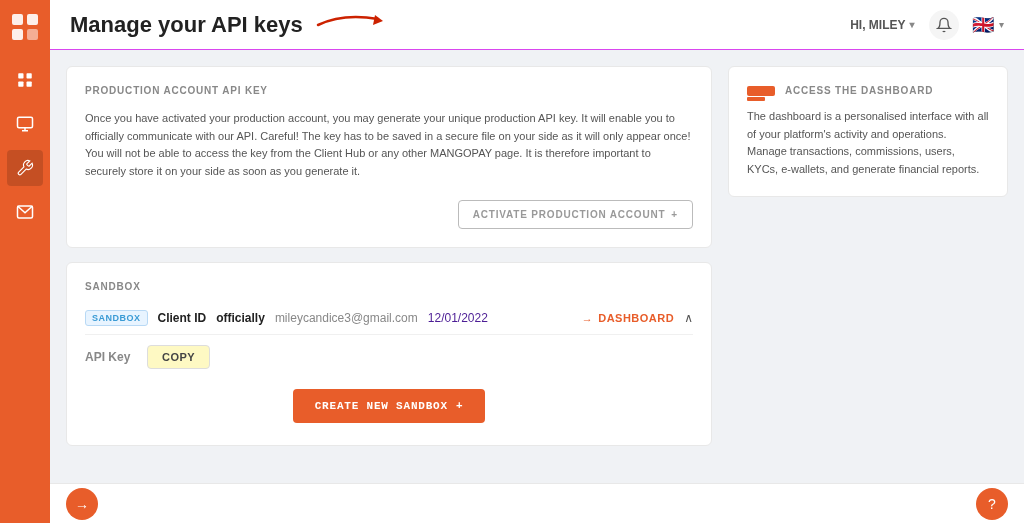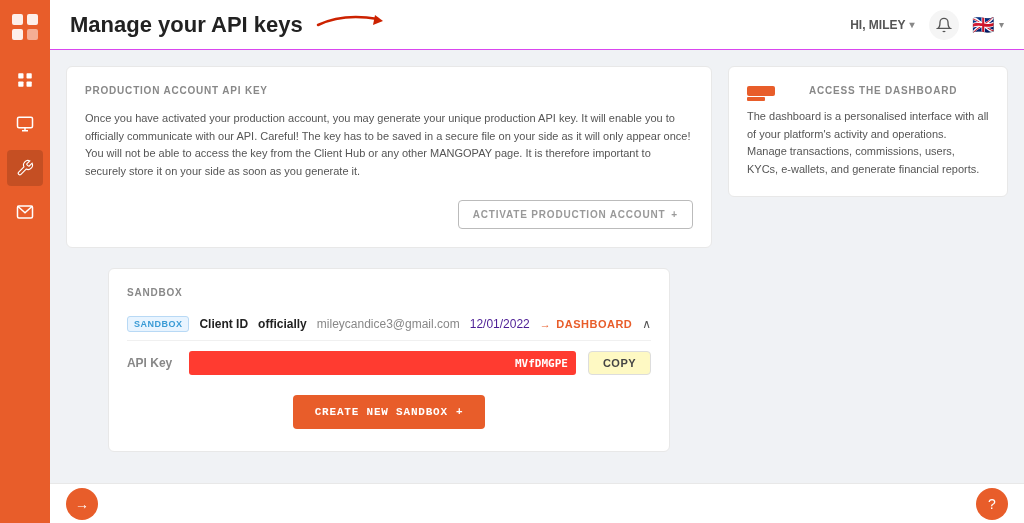--- a/index.html
+++ b/index.html
@@ -124,22 +124,21 @@
       padding: 16px;
       gap: 16px;
       overflow: hidden;
     }
 
     
     .left-col {
       flex: 1;
       display: flex;
       flex-direction: column;
-      gap: 20px;
-      align-items: center;
+      gap: 14px;
     }
 
     
     .right-col {
       width: 280px;
       display: flex;
       flex-direction: column;
       gap: 14px;
     }
 
@@ -477,42 +476,39 @@
           <span class="sandbox-date">12/01/2022</span>
           <div class="sandbox-dashboard-link">
             <span>→</span>
             <span>DASHBOARD</span>
           </div>
           <span class="sandbox-chevron">∧</span>
         </div>
 
         <div class="api-key-row">
           <span class="api-key-label">API Key</span>
-          <div class="api-key-masked">
-            <span>MVfDMGPE</span>
-          </div>
           <button class="copy-btn">COPY</button>
         </div>
 
         <div class="create-sandbox-wrapper">
           <button class="create-sandbox-btn">
             <span>CREATE NEW SANDBOX</span>
             <span>+</span>
           </button>
         </div>
       </div>
 
     </div>
 
     <div class="right-col">
       <div class="card dashboard-card">
         <div class="dashboard-card">
           <div class="card-title-row">
             <div class="dashboard-icon-bar"></div>
-            <span class="card-title" style="margin-bottom:0;margin-left:24px;">ACCESS THE DASHBOARD</span>
+            <span class="card-title" style="margin-bottom:0;">ACCESS THE DASHBOARD</span>
           </div>
           <div class="card-body">The dashboard is a personalised interface with all of your platform's activity and operations. Manage transactions, commissions, users, KYCs, e-wallets, and generate financial reports.</div>
         </div>
       </div>
     </div>
 
   </div>
 
   <div class="bottom-bar">
     <div class="bottom-arrow">

